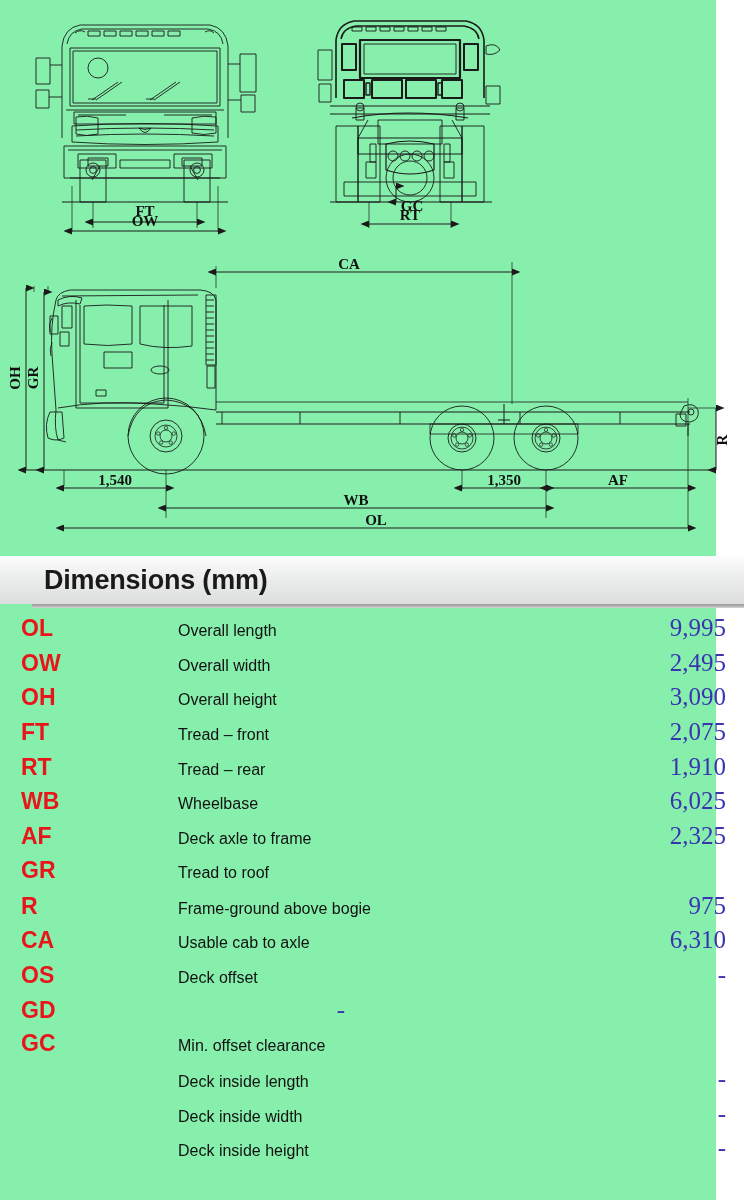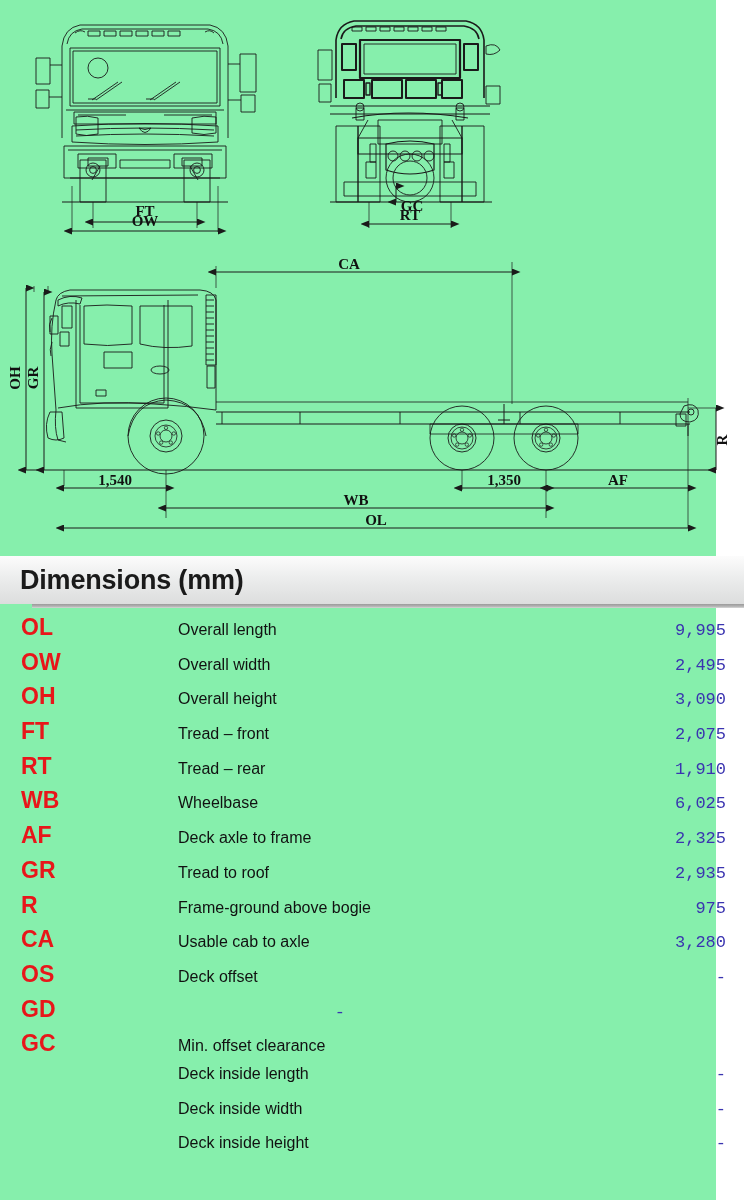--- a/index.html
+++ b/index.html
@@ -34,21 +34,21 @@
   
   #section-header {
     position: absolute;
     left: 0; top: 556px;
     width: 744px; height: 48px;
     background: linear-gradient(to bottom, #fcfcfc 0%, #eceded 45%, #dcdddd 100%);
     display: flex;
     align-items: center;
   }
   #section-header .htitle {
-    margin-left: 20px;
+    margin-left: 44px;
     font-size: 27px;
     font-weight: bold;
     color: #1a1a1a;
     letter-spacing: -0.2px;
     font-family: "Liberation Sans", sans-serif;
   }
   #header-rule {
     position: absolute;
     left: 32px; top: 604px;
     width: 712px; height: 4px;
@@ -79,23 +79,23 @@
     flex: 1;
     font-size: 16px;
     color: #111111;
     font-family: "Liberation Sans", sans-serif;
     white-space: nowrap;
   }
   .c-value {
     width: 185px;
     padding-right: 18px;
     text-align: right;
-    font-size: 17px;
+    font-size: 25px;
     color: #3a34b0;
-    font-family: Liberation Mono, monospace;
+    font-family: Liberation Serif, serif;
     white-space: nowrap;
   }
 </style>
 </head>
 <body>
 
 <div id="page">
 
   <div id="drawings">
     <svg width="744" height="552" viewBox="0 0 744 552" xmlns="http://www.w3.org/2000/svg">
@@ -405,31 +405,30 @@
         <div class="c-value">6,025</div>
       </div>
       <div class="drow">
         <div class="c-code">AF</div>
         <div class="c-label">Deck axle to frame</div>
         <div class="c-value">2,325</div>
       </div>
       <div class="drow">
         <div class="c-code">GR</div>
         <div class="c-label">Tread to roof</div>
-        <div class="c-value">2,935</div>
       </div>
       <div class="drow">
         <div class="c-code">R</div>
         <div class="c-label">Frame-ground above bogie</div>
         <div class="c-value">975</div>
       </div>
       <div class="drow">
         <div class="c-code">CA</div>
         <div class="c-label">Usable cab to axle</div>
-        <div class="c-value">3,280</div>
+        <div class="c-value">6,310</div>
       </div>
       <div class="drow">
         <div class="c-code">OS</div>
         <div class="c-label">Deck offset</div>
         <div class="c-value">-</div>
       </div>
       <div class="drow">
         <div class="c-code">GD</div>
         <div class="c-value">-</div>
       </div>

